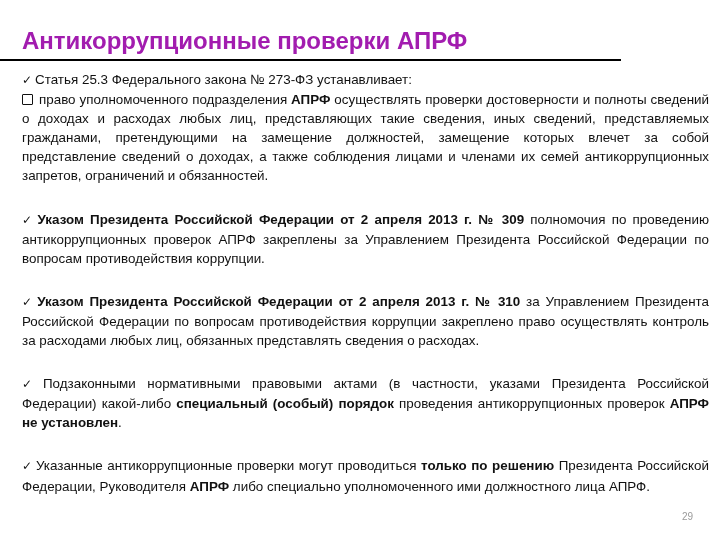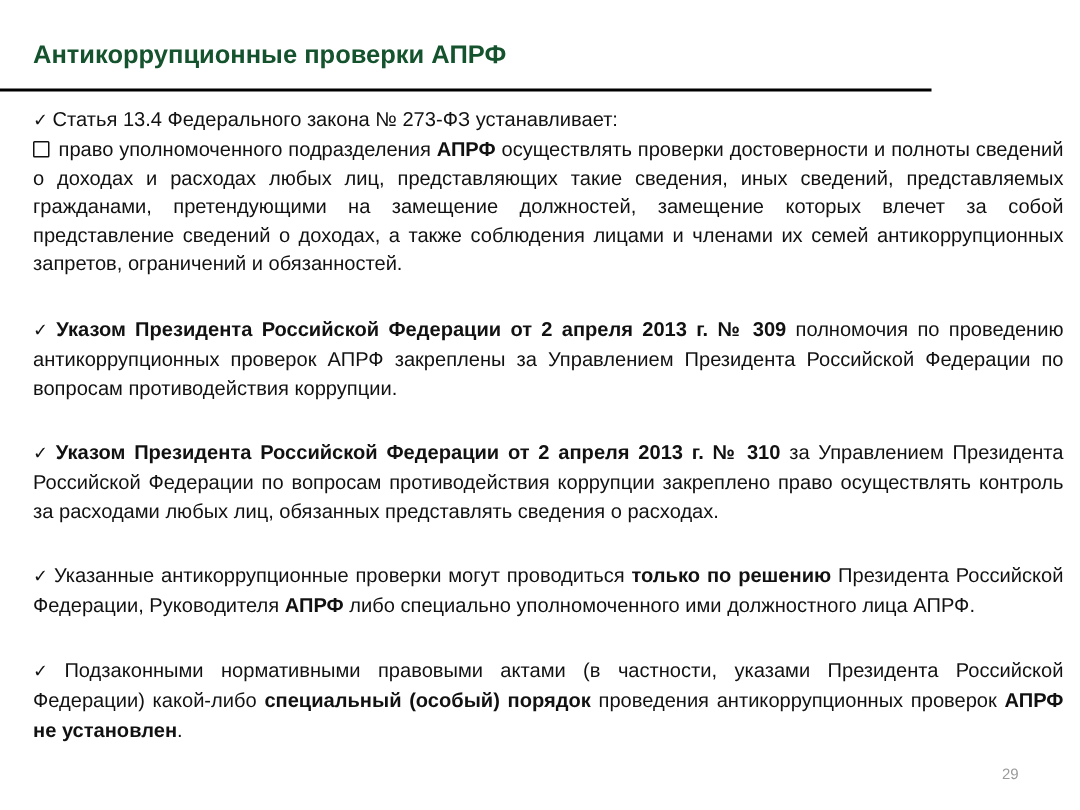--- a/index.html
+++ b/index.html
@@ -12,23 +12,23 @@
       height: 540px;
       position: relative;
       overflow: hidden;
       font-family: "Liberation Sans", "DejaVu Sans", sans-serif;
       color: #111111;
     }
     .slide-title {
       position: absolute;
       left: 22px;
       top: 27px;
-      font-size: 17px;
+      font-size: 24px;
       font-weight: bold;
-      color: #14532d;
+      color: #a21caf;
       letter-spacing: 0px;
       margin: 0;
     }
     .title-rule {
       position: absolute;
       left: 0;
       top: 59px;
       width: 621px;
       height: 2px;
       background: #000000;
@@ -53,53 +53,53 @@
       width: 9px;
       height: 9px;
       border: 1.6px solid #111;
       border-radius: 1px;
       margin-right: 6px;
       vertical-align: -1px;
     }
     b { font-weight: bold; }
     .page-number {
       position: absolute;
-      left: 668px;
+      left: 682px;
       top: 511px;
       font-size: 10px;
       color: #9a9a9a;
     }
   </style>
 </head>
 <body>
 
 <h1 class="slide-title">Антикоррупционные проверки АПРФ</h1>
 <div class="title-rule"></div>
 
 <div class="content">
 
   <p class="para">
-    <span class="check">✓</span><span>Статья 13.4 Федерального закона № 273-ФЗ устанавливает:</span>
+    <span class="check">✓</span><span>Статья 25.3 Федерального закона № 273-ФЗ устанавливает:</span>
   </p>
 
   <p class="para">
     <span class="box"></span><span>право уполномоченного подразделения </span><b>АПРФ</b><span> осуществлять проверки достоверности и полноты сведений о доходах и расходах любых лиц, представляющих такие сведения, иных сведений, представляемых гражданами, претендующими на замещение должностей, замещение которых влечет за собой представление сведений о доходах, а также соблюдения лицами и членами их семей антикоррупционных запретов, ограничений и обязанностей.</span>
   </p>
 
   <p class="para spaced-lg">
     <span class="check">✓</span><b>Указом Президента Российской Федерации от 2 апреля 2013 г. № 309</b><span> полномочия по проведению антикоррупционных проверок </span><span>АПРФ</span><span> закреплены за Управлением Президента Российской Федерации по вопросам противодействия коррупции.</span>
   </p>
 
   <p class="para spaced-lg">
     <span class="check">✓</span><b>Указом Президента Российской Федерации от 2 апреля 2013 г. № 310</b><span> за Управлением Президента Российской Федерации по вопросам противодействия коррупции закреплено право осуществлять контроль за расходами любых лиц, обязанных представлять сведения о расходах.</span>
   </p>
 
   <p class="para spaced-lg">
-    <span class="check">✓</span><span>Указанные антикоррупционные проверки могут проводиться </span><b>только по решению</b><span> Президента Российской Федерации, Руководителя </span><b>АПРФ</b><span> либо специально уполномоченного ими должностного лица </span><span>АПРФ</span><span>.</span>
+    <span class="check">✓</span><span>Подзаконными нормативными правовыми актами (в частности, указами Президента Российской Федерации) какой-либо </span><b>специальный (особый) порядок</b><span> проведения антикоррупционных проверок </span><b>АПРФ не установлен</b><span>.</span>
   </p>
 
   <p class="para spaced-lg">
-    <span class="check">✓</span><span>Подзаконными нормативными правовыми актами (в частности, указами Президента Российской Федерации) какой-либо </span><b>специальный (особый) порядок</b><span> проведения антикоррупционных проверок </span><b>АПРФ не установлен</b><span>.</span>
+    <span class="check">✓</span><span>Указанные антикоррупционные проверки могут проводиться </span><b>только по решению</b><span> Президента Российской Федерации, Руководителя </span><b>АПРФ</b><span> либо специально уполномоченного ими должностного лица </span><span>АПРФ</span><span>.</span>
   </p>
 
 </div>
 
 <div class="page-number">29</div>
 
 </body></html>

